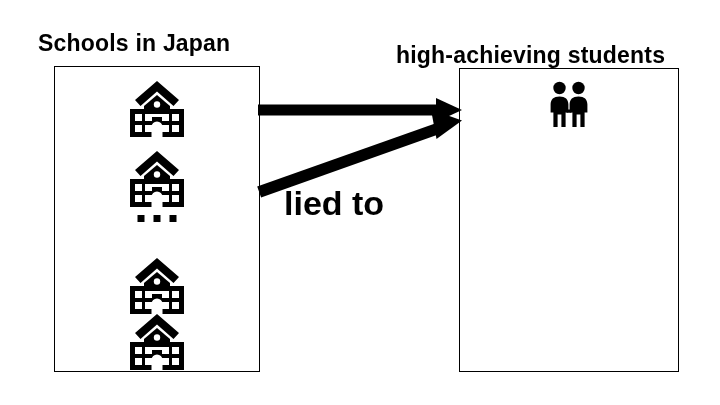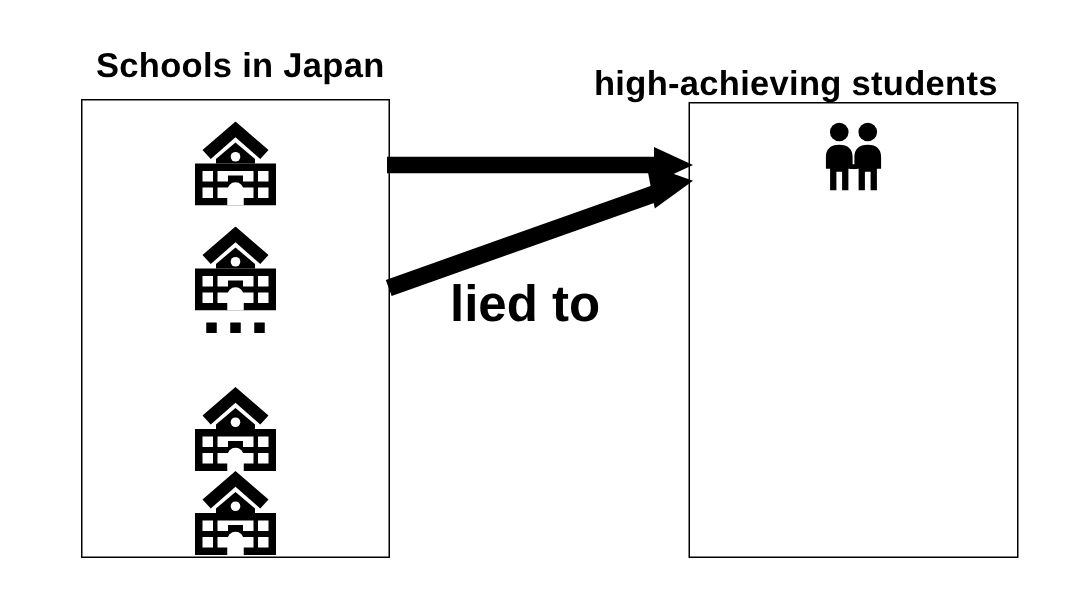--- a/index.html
+++ b/index.html
@@ -19,21 +19,21 @@
   
   .heading {
     position: absolute;
     color: #000000;
     font-weight: bold;
     font-size: 23px;
     line-height: 1;
     letter-spacing: 0.2px;
     white-space: nowrap;
   }
-  #heading-left  { left: 64px;  top: 32px; }
+  #heading-left  { left: 38px;  top: 32px; }
   #heading-right { left: 396px; top: 44px; }
 
   
   .group-box {
     position: absolute;
     border: 1.6px solid #000000;
     background: #ffffff;
     box-sizing: border-box;
   }
   #box-left  { left: 54px;  top: 66px; width: 206px; height: 306px; }
@@ -94,21 +94,21 @@
     left: 0;
     top: 0;
     width: 720px;
     height: 405px;
     pointer-events: none;
   }
 
   
   #label-lied-to {
     position: absolute;
-    left: 300px;
+    left: 284px;
     top: 186px;
     color: #000000;
     font-size: 34px;
     font-weight: bold;
     line-height: 1;
     white-space: nowrap;
   }
 </style>
 </head>
 <body>

